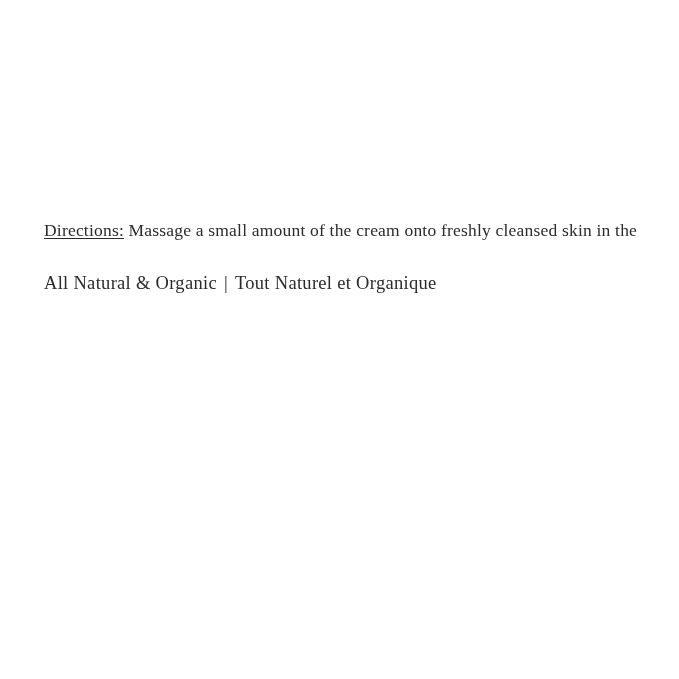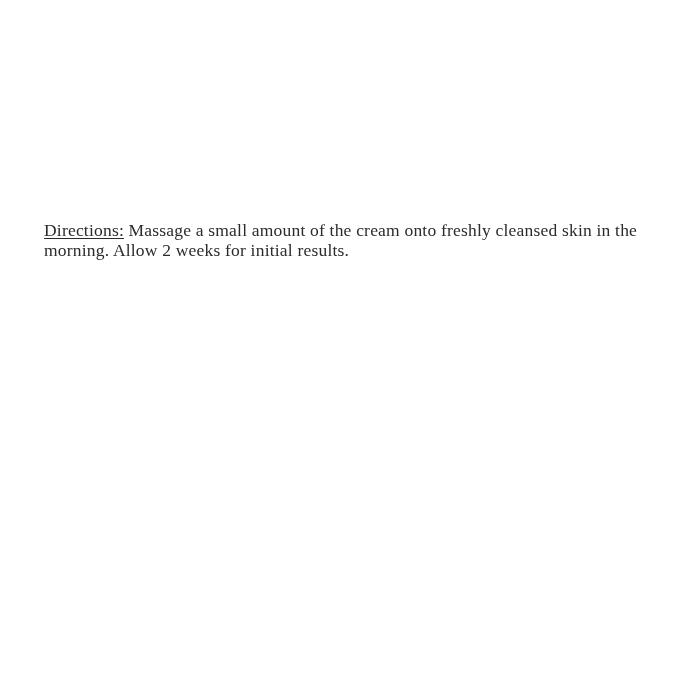--- a/index.html
+++ b/index.html
@@ -42,18 +42,19 @@
   .divider {
     margin: 0 7px;
   }
 </style>
 </head>
 <body>
 
 <div class="canvas">
   <div class="text-block">
 
-    <p class="para"><span class="heading">Directions:</span><span> Massage a small amount of the cream onto freshly cleansed skin in the</span><br><span>morning. Allow 2 weeks for initial results.</span></p>
+    <p class="para"><span class="heading">Directions:</span><span> Massage a small amount of the cream onto freshly cleansed skin in the</span><br></p>
 
 
+    <p class="tagline"><span>All Natural &amp; Organic</span><span class="divider">|</span><span>Tout Naturel et Organique</span></p>
 
   </div>
 </div>
 
 </body></html>

